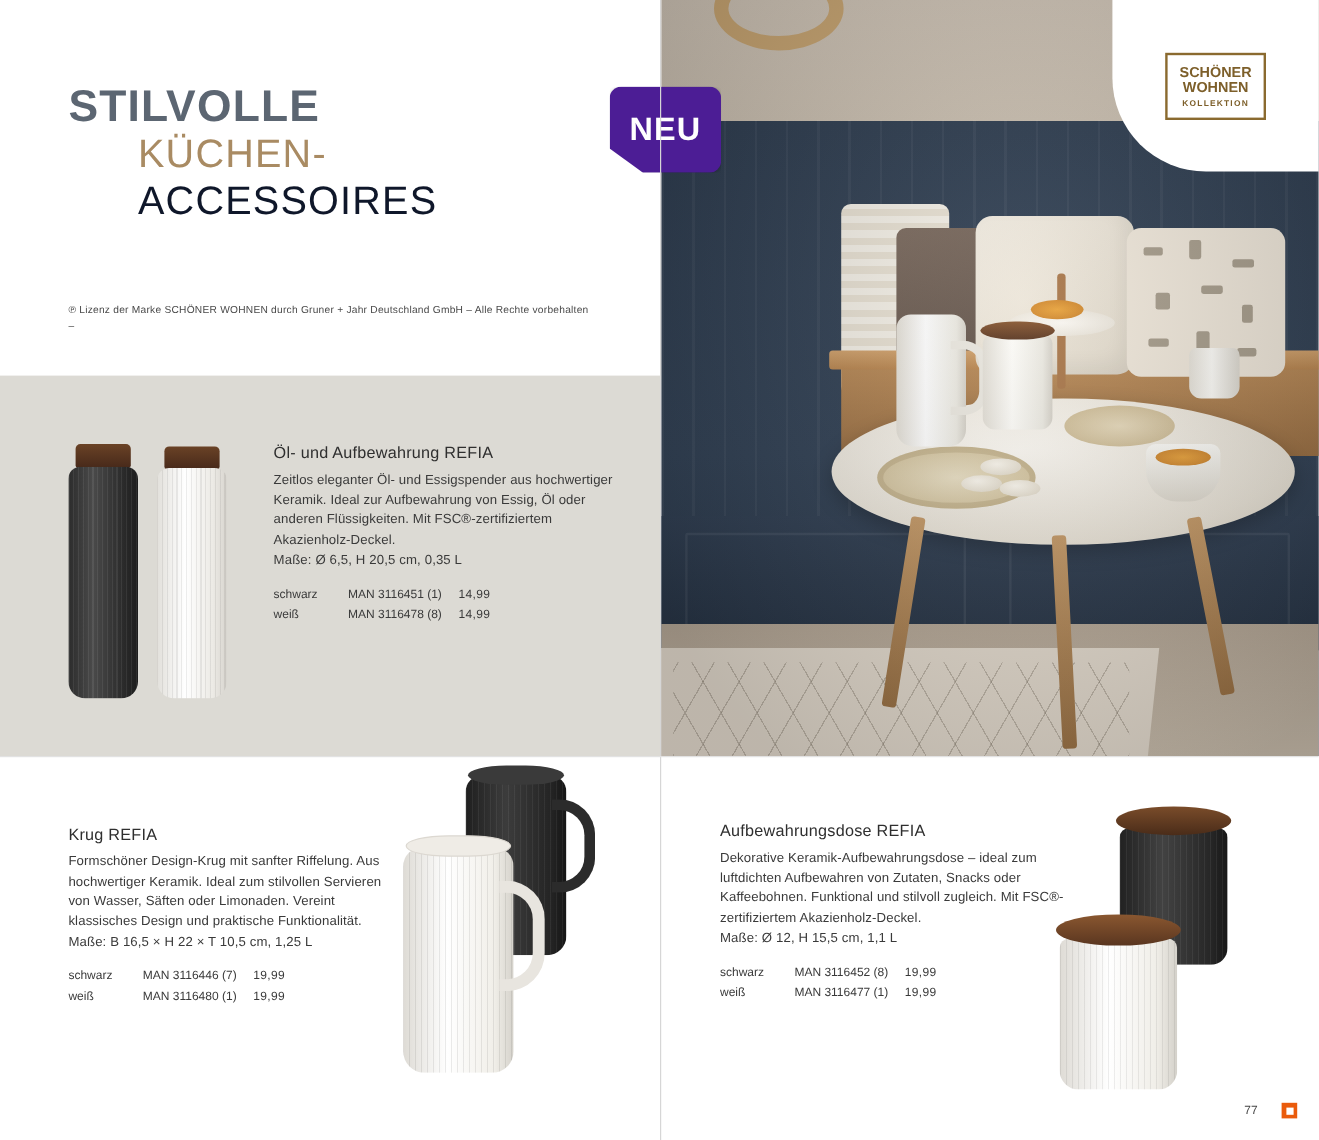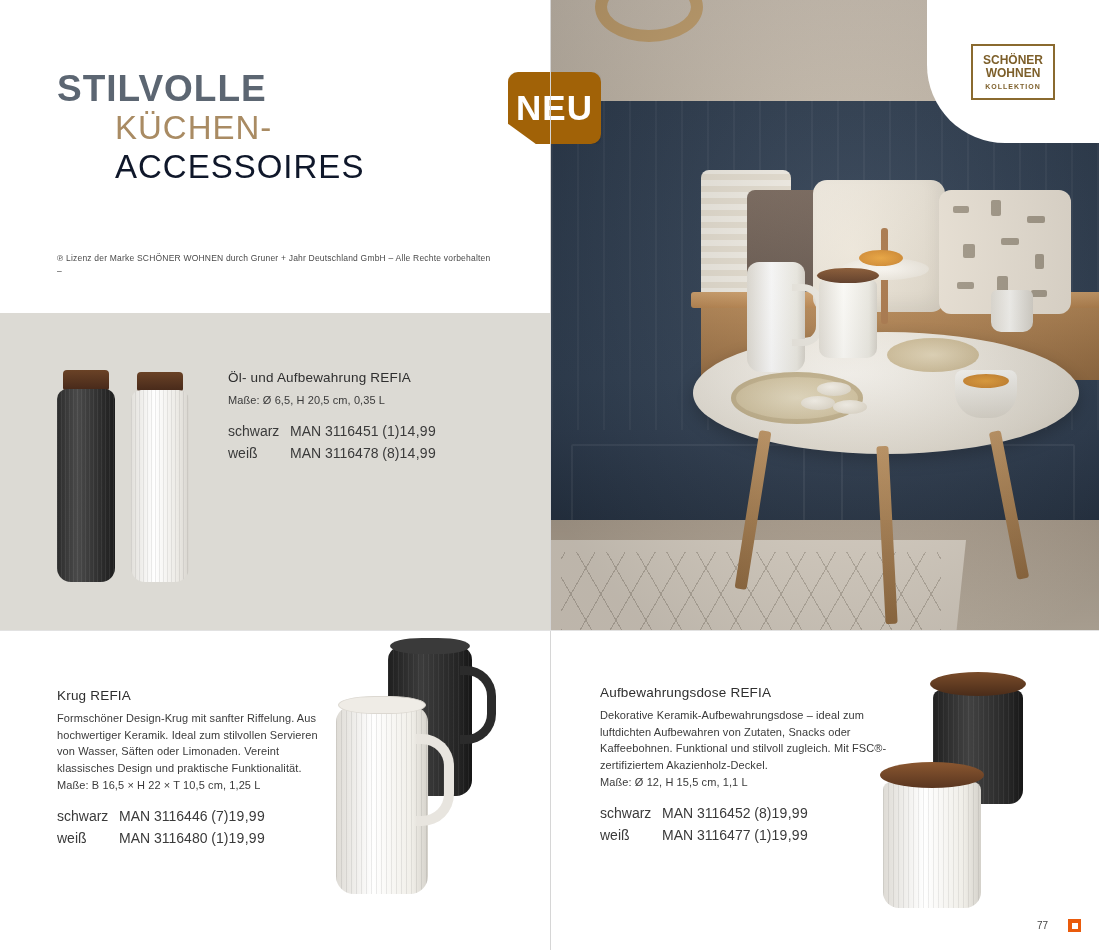--- a/index.html
+++ b/index.html
@@ -36,24 +36,24 @@
     margin-left:58px; font-weight:400;
   }
   .legal {
     position:absolute; left:57px; top:252px; width:440px;
     font-size:8.5px; line-height:1.55; color:#4a4a4a; letter-spacing:.2px;
   }
 
   
   .neu-badge {
     position:absolute; left:508px; top:72px; width:93px; height:72px;
-    background:#a16207; color:#fff;
+    background:#4c1d95; color:#fff;
     border-radius:10px 10px 10px 10px;
     display:flex; align-items:center; justify-content:center;
-    font-size:35px; font-weight:bold; letter-spacing:1px;
+    font-size:27px; font-weight:bold; letter-spacing:1px;
     clip-path: polygon(0 0, 100% 0, 100% 100%, 30% 100%, 0 72%);
     box-shadow:0 1px 3px rgba(0,0,0,.18);
   }
 
   
   .sw-badge {
     position:absolute; right:0; top:0; width:172px; height:143px;
     background:#ffffff;
     border-bottom-left-radius:78px;
   }
@@ -73,21 +73,21 @@
   }
   .prod1-text { position:absolute; left:228px; top:370px; width:290px; }
   .prod2-text { position:absolute; left:57px; top:688px; width:270px; }
   .prod3-text { position:absolute; left:600px; top:685px; width:290px; }
 
   .p-title { font-size:13.5px; color:#2f2f2f; margin-bottom:7px; letter-spacing:.2px;}
   .p-desc  { font-size:11px; line-height:1.52; color:#3a3a3a; letter-spacing:.1px;}
   .p-dims  { font-size:11px; line-height:1.52; color:#3a3a3a; letter-spacing:.1px;}
 
   table.variants { border-collapse:collapse; margin-top:14px; }
-  table.variants td { font-size:14px; color:#3a3a3a; padding:0 0 6px 0; vertical-align:middle; }
+  table.variants td { font-size:10px; color:#3a3a3a; padding:0 0 6px 0; vertical-align:middle; }
   td.v-color { width:62px; }
   td.v-man   { width:92px; white-space:nowrap; }
   td.v-price { font-size:16px; color:#2b2b2b; padding-left:10px; letter-spacing:.3px;}
 
   
   .bottle-dark, .bottle-light {
     position:absolute;
   }
   .lid {
     background:linear-gradient(180deg,#6a4226,#47291a);
@@ -431,20 +431,21 @@
     <div class="lid"></div>
     <div class="body"></div>
   </div>
   <div class="bottle-light b2">
     <div class="lid"></div>
     <div class="body"></div>
   </div>
 
   <div class="prod1-text">
     <div class="p-title">Öl- und Aufbewahrung REFIA</div>
+    <div class="p-desc">Zeitlos eleganter Öl- und Essigspender aus hochwertiger Keramik. Ideal zur Aufbewahrung von Essig, Öl oder anderen Flüssigkeiten. Mit FSC®-zertifiziertem Akazienholz-Deckel.</div>
     <div class="p-dims">Maße: Ø 6,5, H 20,5 cm, 0,35 L</div>
     <table class="variants">
       <tbody>
           <tr>
         <td class="v-color">schwarz</td>
         <td class="v-man">MAN 3116451 (1)</td>
         <td class="v-price">14,99</td>
       </tr>
       <tr>
         <td class="v-color">weiß</td>

